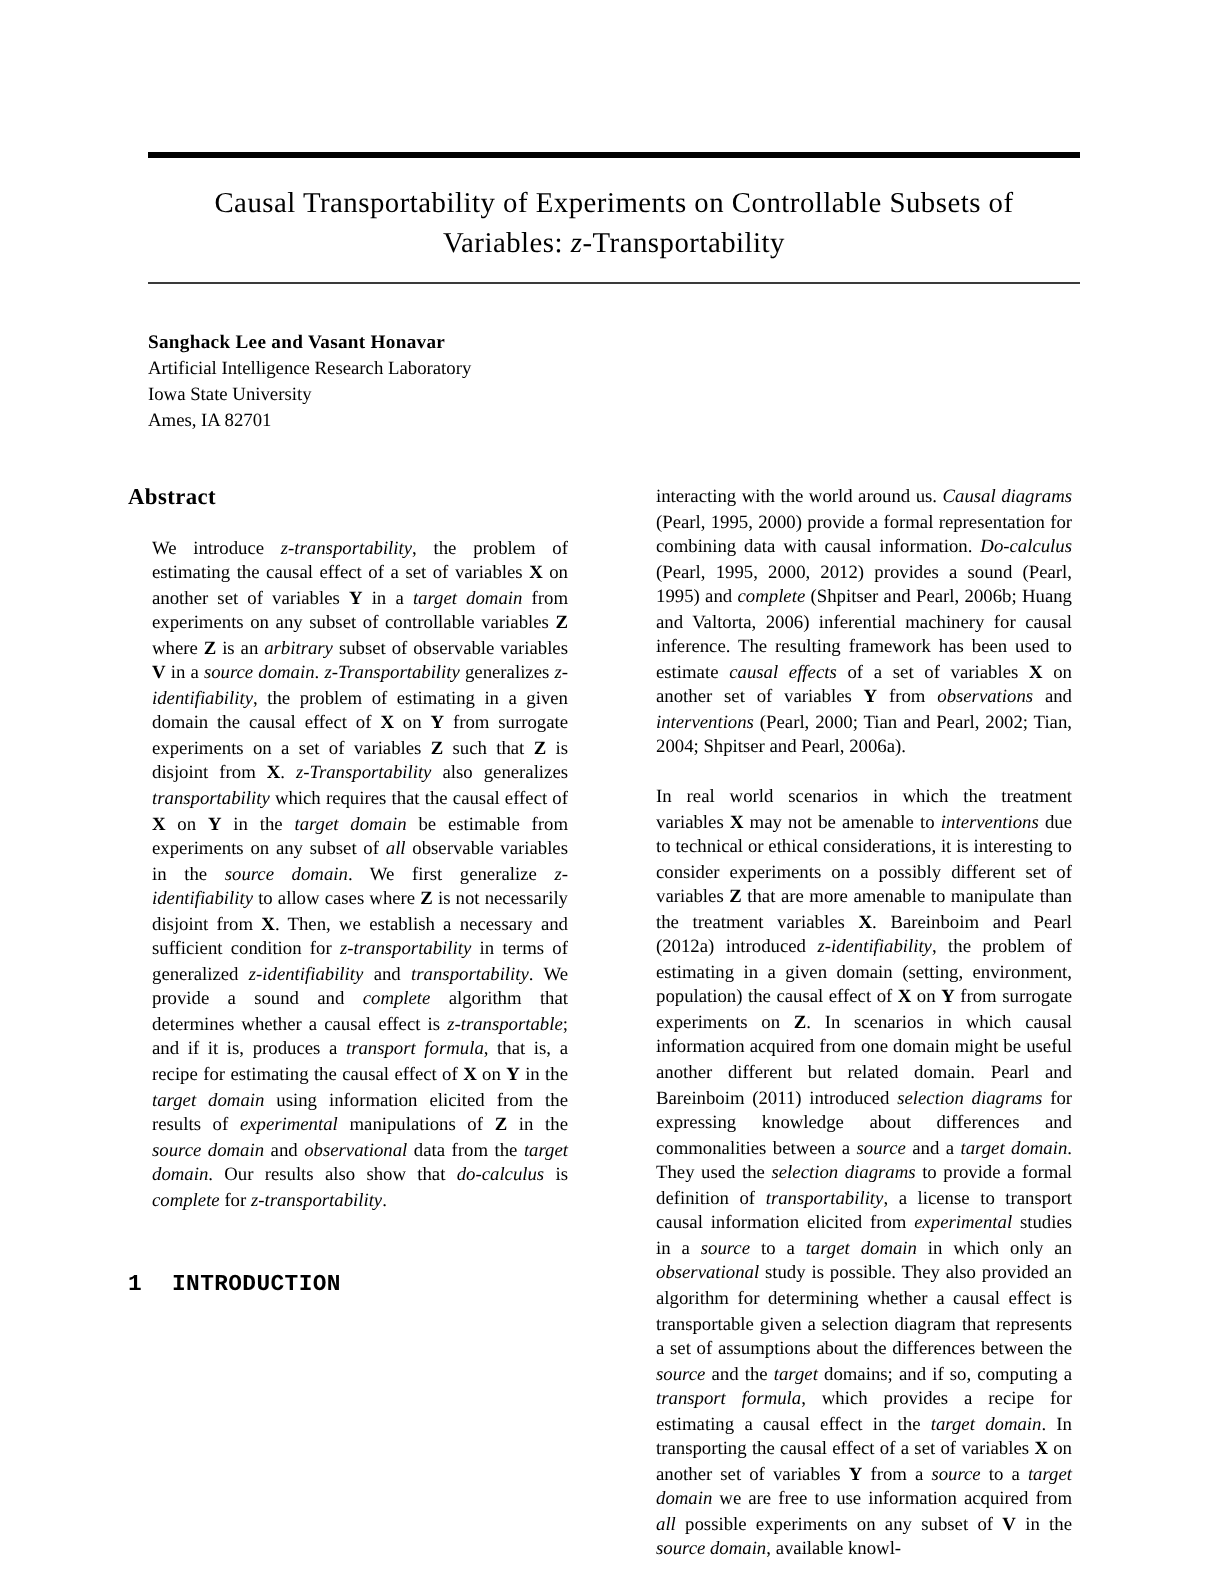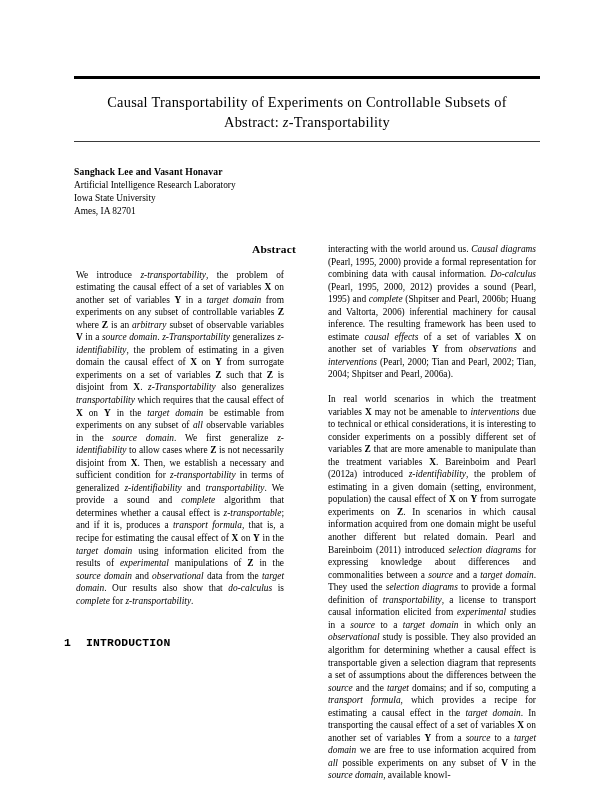--- a/index.html
+++ b/index.html
@@ -83,21 +83,21 @@
     font-size: 9.4px;
     line-height: 12.55px;
     text-align: justify;
     text-justify: inter-word;
     hyphens: manual;
   }
   .col-left  { left: 64px; }
   .col-right { left: 316px; }
 
   .abstract-head {
-    text-align: right;
+    text-align: left;
     font-size: 11.4px;
     font-weight: bold;
     margin: 0 0 13px 0;
     letter-spacing: 0.2px;
   }
   .abstract-body {
     margin: 0 12px 0 12px;
     text-align: justify;
   }
   .abstract-body p {
@@ -133,21 +133,21 @@
 </style>
 </head>
 <body>
 
 <div class="page">
 
   <div class="rule-thick"></div>
 
   <div class="title-block">
     <div class="title-line">Causal Transportability of Experiments on Controllable Subsets of</div>
-    <div class="title-line"><span>Abstract: </span><i>z</i><span>-Transportability</span></div>
+    <div class="title-line"><span>Variables: </span><i>z</i><span>-Transportability</span></div>
   </div>
 
   <div class="rule-thin"></div>
 
   <div class="author-block">
     <div class="author-names">Sanghack Lee and Vasant Honavar</div>
     <div class="affil-line">Artificial Intelligence Research Laboratory</div>
     <div class="affil-line">Iowa State University</div>
     <div class="affil-line">Ames, IA 82701</div>
   </div>

